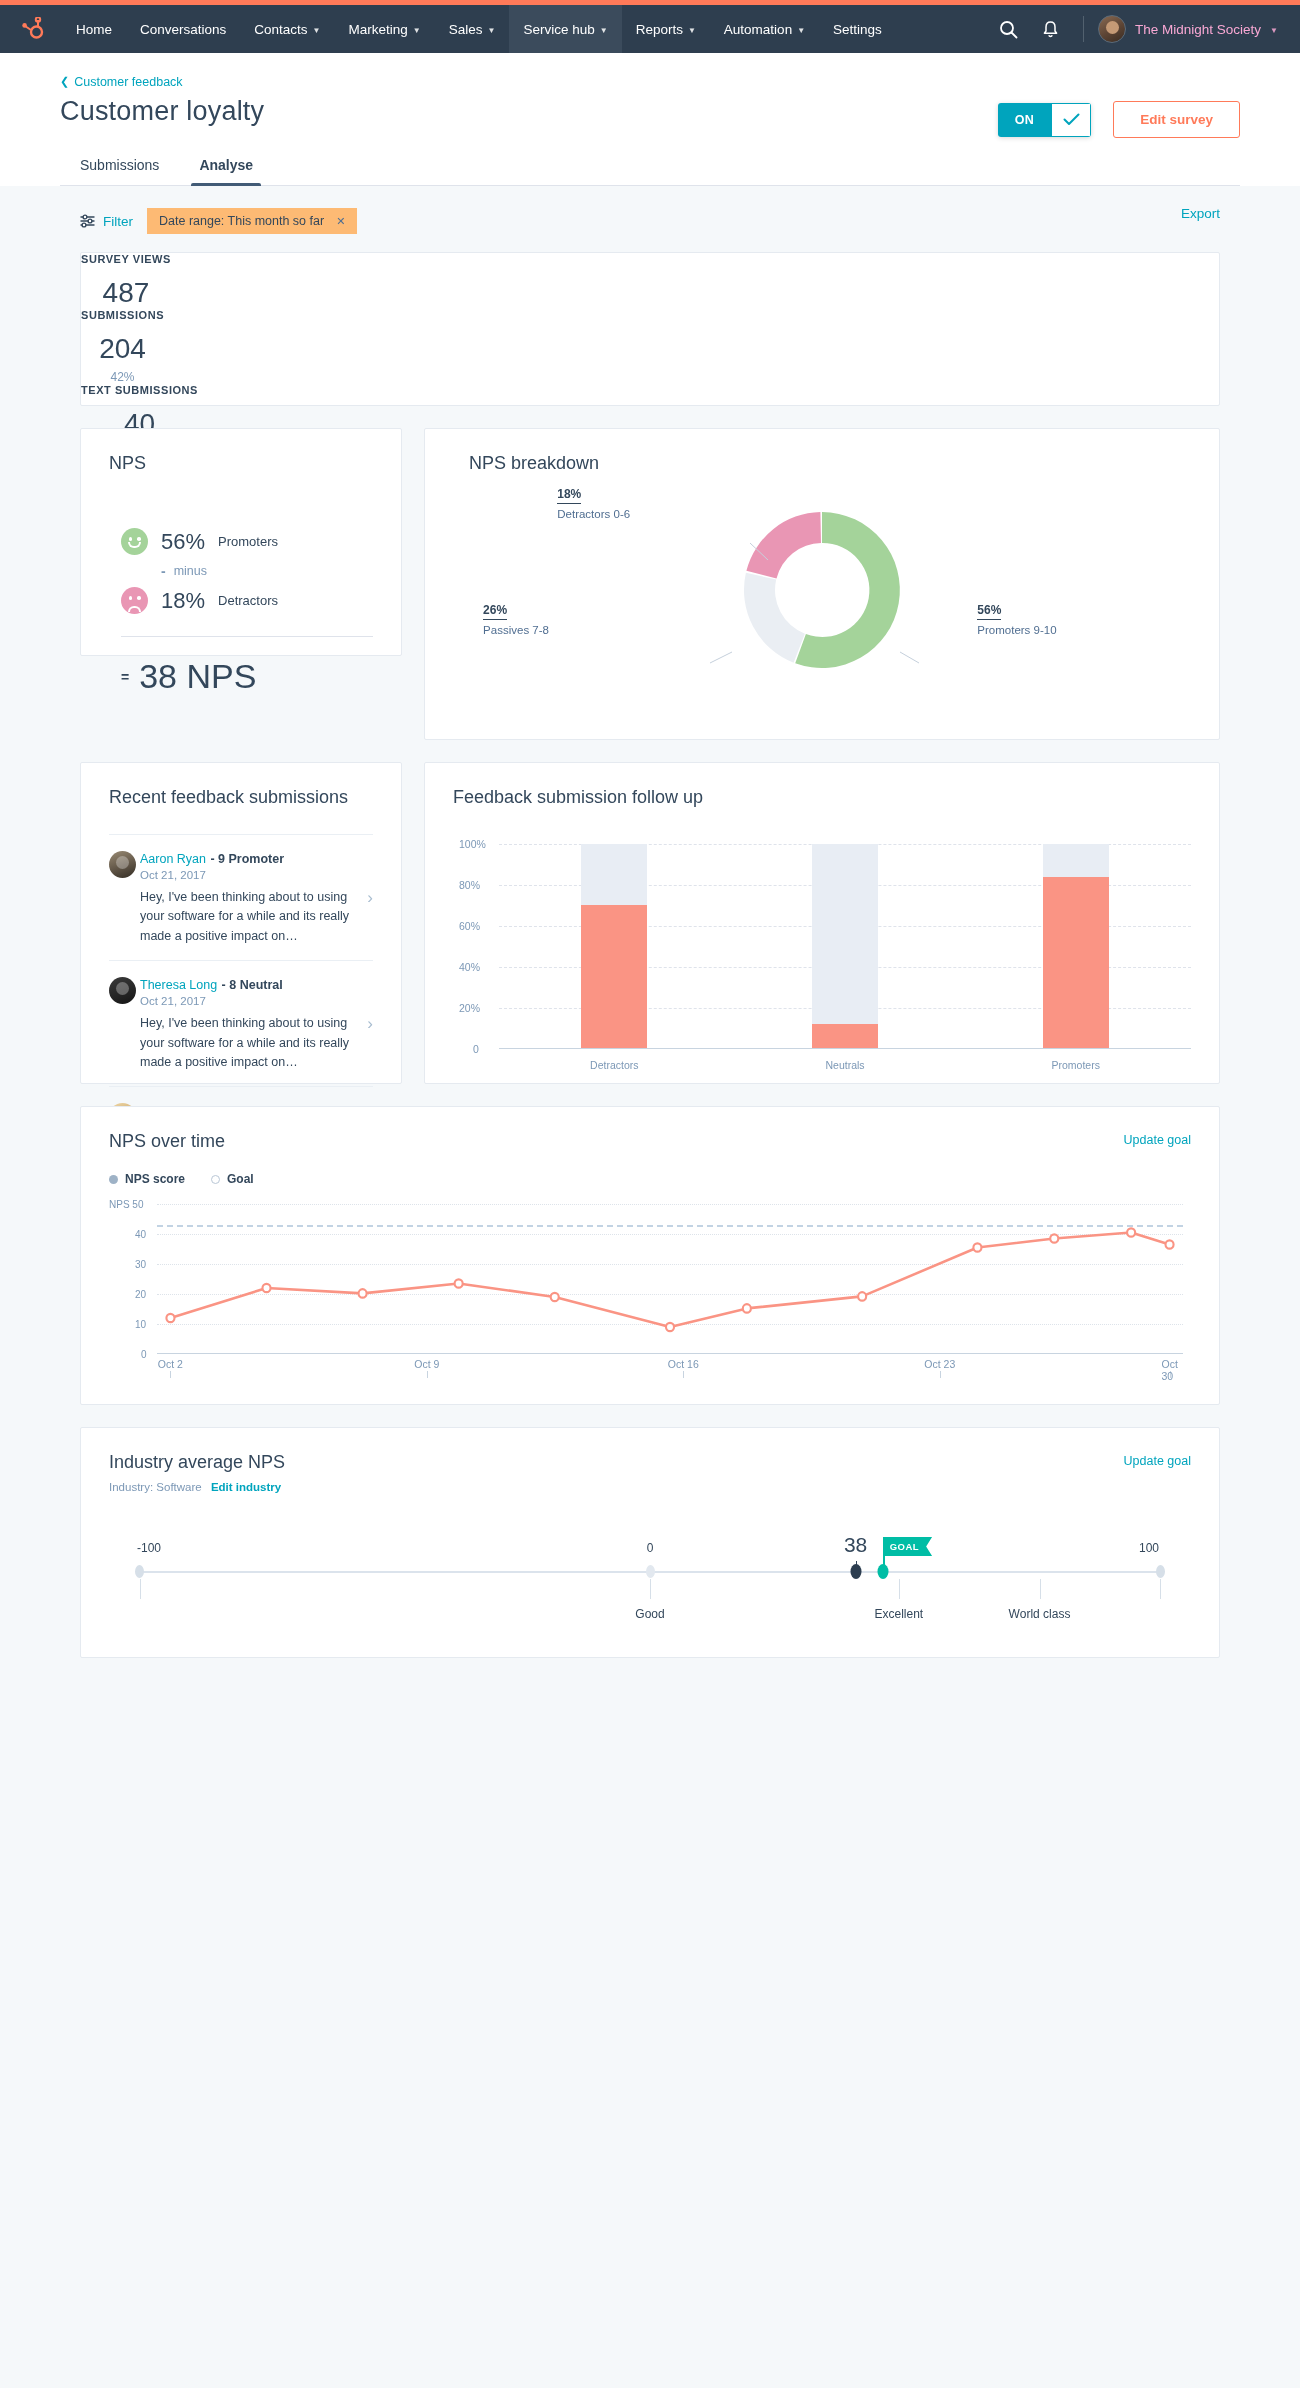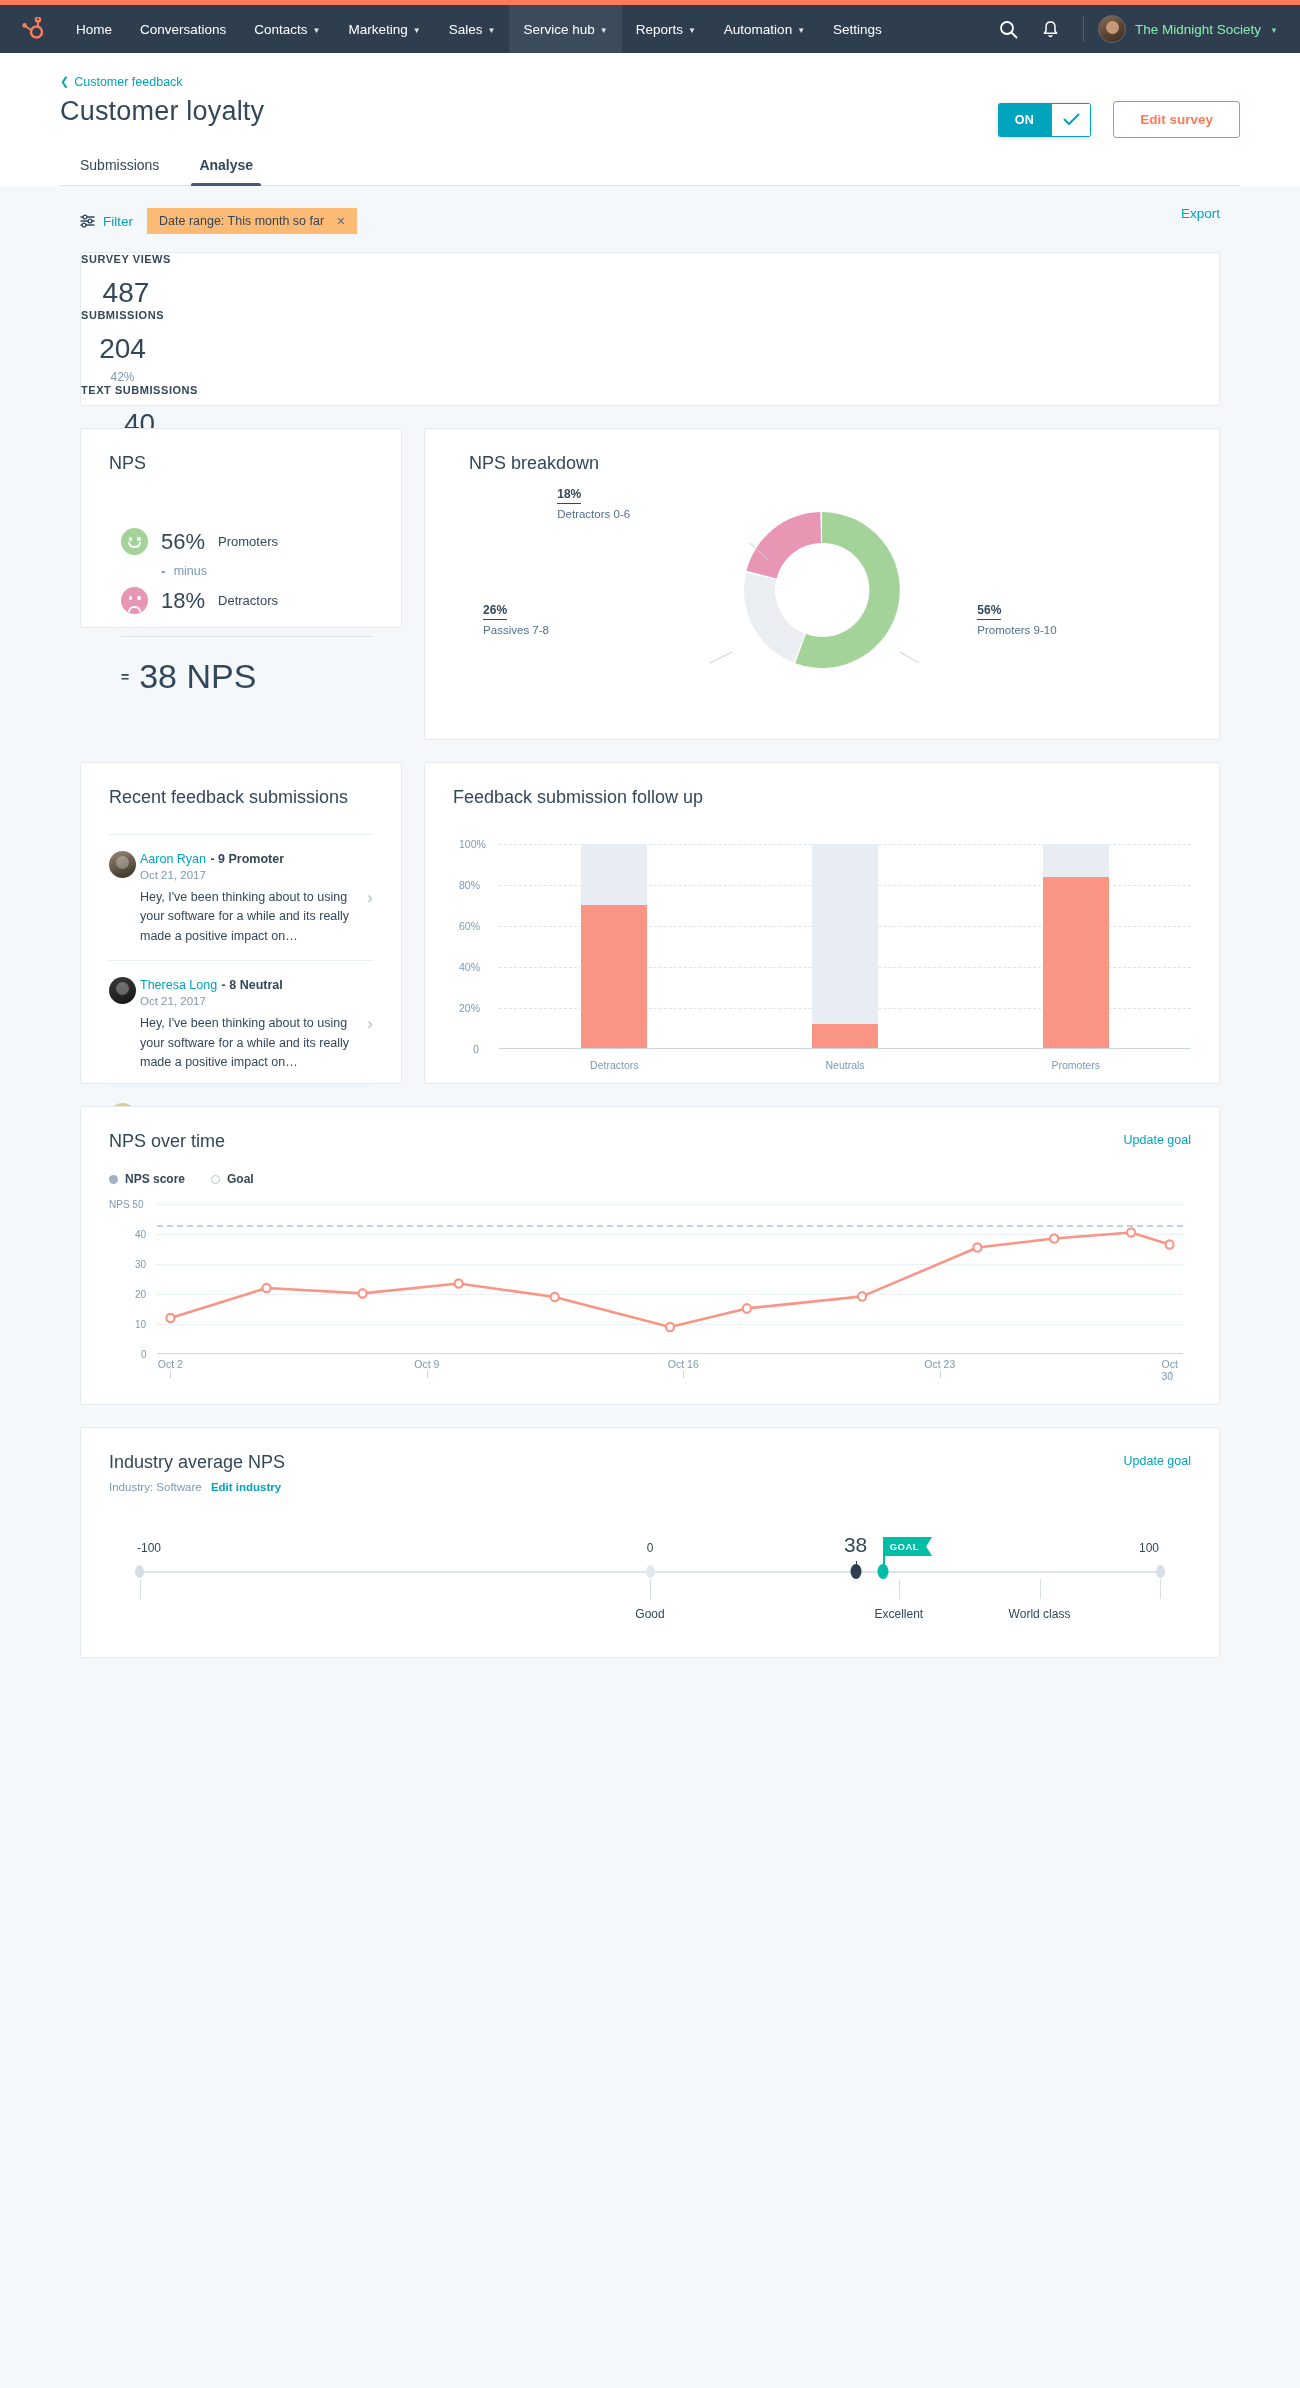--- a/index.html
+++ b/index.html
@@ -27,21 +27,21 @@
     cursor: pointer; white-space: nowrap;
   }
   .nav-item.active { background: #3b4b5c; }
   .caret { font-size: 8px; opacity: .85; transform: translateY(1px); }
   .nav-right { margin-left: auto; display: flex; align-items: center; gap: 4px; }
   .icon-btn {
     width: 38px; height: 48px; display:flex; align-items:center; justify-content:center;
     cursor: pointer;
   }
   .divider-v { width: 1px; height: 26px; background: #52616f; margin: 0 10px; }
-  .account { display: flex; align-items: center; gap: 9px; color: #86efac; font-size: 13.5px; cursor: pointer; padding-right: 4px;}
+  .account { display: flex; align-items: center; gap: 9px; color: #f9a8d4; font-size: 13.5px; cursor: pointer; padding-right: 4px;}
   .avatar-nav {
     width: 28px; height: 28px; border-radius: 50%;
     background: linear-gradient(150deg,#8a6a52 0%, #5c4434 55%, #3a2c22 100%);
     border: 1px solid #5b6b7a; overflow: hidden; position: relative;
   }
   .avatar-nav::after {
     content:''; position:absolute; left:7px; top:5px; width:13px; height:13px;
     border-radius:50%; background:#c59a76;
   }
 
@@ -127,21 +127,21 @@
   }
   .stat-value { font-size: 28px; font-weight: 300; color: #33475b; margin-top: 12px; }
   .stat-sub { font-size: 12px; color: #7c98b6; margin-top: 5px; }
 
   
   .row2 { display: flex; gap: 22px; padding: 22px 80px 0 80px; }
   .col-left { width: 322px; }
   .col-right { flex: 1; }
 
   
-  .nps-card { height: 200px; padding: 24px 28px 28px 28px; position: relative; }
+  .nps-card { height: 228px; padding: 24px 28px 28px 28px; position: relative; }
   .nps-rows { margin-top: 54px; padding-left: 12px; }
   .nps-line { display: flex; align-items: center; gap: 13px; }
   .face { width: 27px; height: 27px; border-radius: 50%; position: relative; }
   .face.good { background: #a4d39a; }
   .face.bad  { background: #e996b4; }
   .eye { position: absolute; width: 3.5px; height: 3.5px; border-radius: 50%; background: #fff; top: 9px; }
   .eye.l { left: 7.5px; } .eye.r { right: 7.5px; }
   .mouth {
     position: absolute; left: 7px; width: 13px; height: 6px;
     border: 2px solid #fff; border-top: none;

